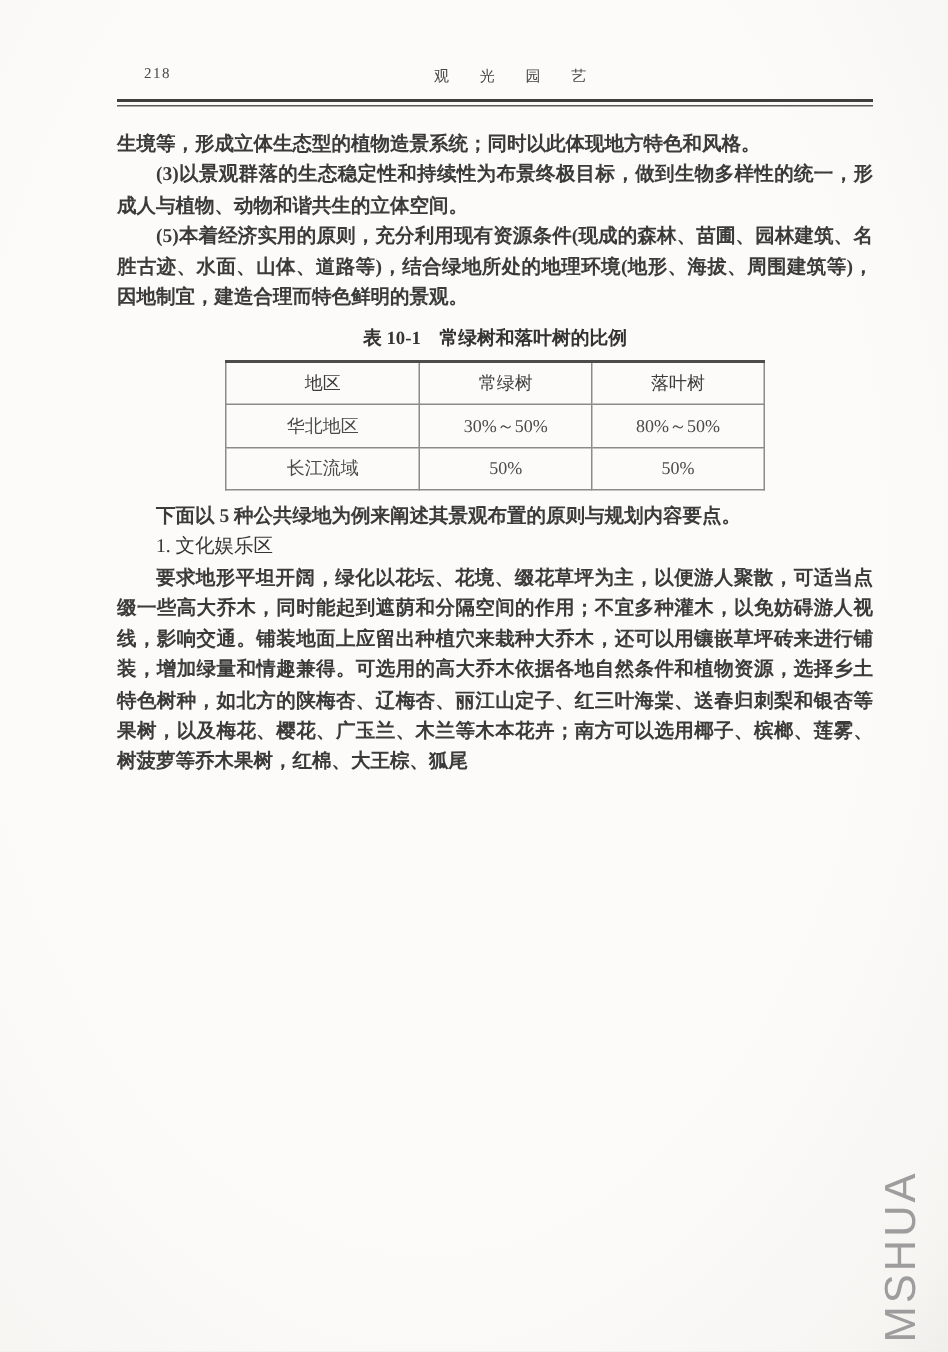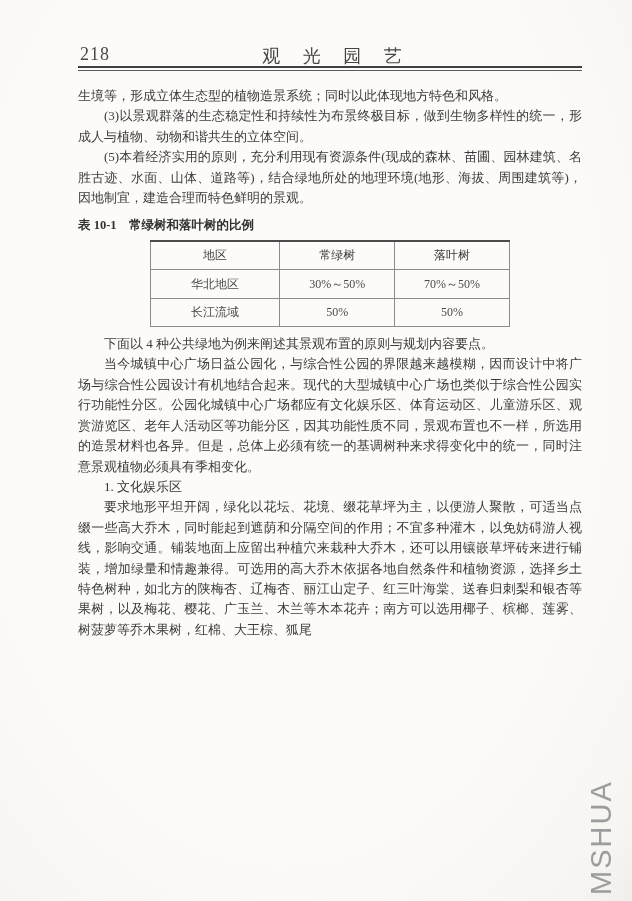--- a/index.html
+++ b/index.html
@@ -16,22 +16,23 @@
       radial-gradient(ellipse at 45% 40%, #fcfbf9 60%, #f6f5f2 92%, #efeeea 100%);
     color:#3a3a3a;
   }
   .content{
     padding:44px 50px 0 78px;
   }
   
   .running-head{
     position:relative;
     height:18px;
-    font-size:18px;
+    font-size:10px;
     color:#4a4a4a;
+    margin-left:16px;
   }
   .page-number{
     position:absolute;left:2px;top:0;
     letter-spacing:1px;
   }
   .running-title{
     position:absolute;left:4px;right:0;top:0;
     text-align:center;
     letter-spacing:9px;
     text-indent:9px;
@@ -44,34 +45,34 @@
     border-bottom:1px solid #5a5a5a;
   }
   
   .bodytext{
     margin-top:15px;
     font-size:13px;
     line-height:20.4px;
     text-align:justify;
     color:#3b3b3b;
   }
-  p.para{margin:0;text-indent:2em;}
+  p.para{margin:0;text-indent:2em;font-weight:bold;}
   p.para.no-indent{text-indent:0;}
   h2.section{
     margin:13px 0 9px 0;
     font-size:13.5px;
     font-weight:bold;
     color:#2e2e2e;
     letter-spacing:.5px;
   }
   p.subhead{margin:0;text-indent:2em;font-weight:500;color:#343434;}
   
   .tbl-caption{
     margin:7px 0 4px 0;
-    text-align:left;
+    text-align:center;
     font-weight:bold;
     font-size:12.5px;
     color:#333;
   }
   table.data{
     width:360px;
     margin:0 auto 7px auto;
     border-collapse:collapse;
     font-size:12px;
     color:#4a4a4a;
@@ -125,33 +126,32 @@
           <tr>
             <th>地区</th>
             <th>常绿树</th>
             <th>落叶树</th>
           </tr>
         </thead>
         <tbody>
           <tr>
             <td>华北地区</td>
             <td>30%～50%</td>
-            <td>70%～50%</td>
+            <td>80%～50%</td>
           </tr>
           <tr>
             <td>长江流域</td>
             <td>50%</td>
             <td>50%</td>
           </tr>
         </tbody>
       </table>
 
-      <p class="para">下面以 4 种公共绿地为例来阐述其景观布置的原则与规划内容要点。</p>
+      <p class="para">下面以 5 种公共绿地为例来阐述其景观布置的原则与规划内容要点。</p>
 
 
-      <p class="para">当今城镇中心广场日益公园化，与综合性公园的界限越来越模糊，因而设计中将广场与综合性公园设计有机地结合起来。现代的大型城镇中心广场也类似于综合性公园实行功能性分区。公园化城镇中心广场都应有文化娱乐区、体育运动区、儿童游乐区、观赏游览区、老年人活动区等功能分区，因其功能性质不同，景观布置也不一样，所选用的造景材料也各异。但是，总体上必须有统一的基调树种来求得变化中的统一，同时注意景观植物必须具有季相变化。</p>
       <p class="subhead">1. 文化娱乐区</p>
       <p class="para">要求地形平坦开阔，绿化以花坛、花境、缀花草坪为主，以便游人聚散，可适当点缀一些高大乔木，同时能起到遮荫和分隔空间的作用；不宜多种灌木，以免妨碍游人视线，影响交通。铺装地面上应留出种植穴来栽种大乔木，还可以用镶嵌草坪砖来进行铺装，增加绿量和情趣兼得。可选用的高大乔木依据各地自然条件和植物资源，选择乡土特色树种，如北方的陕梅杏、辽梅杏、丽江山定子、红三叶海棠、送春归刺梨和银杏等果树，以及梅花、樱花、广玉兰、木兰等木本花卉；南方可以选用椰子、槟榔、莲雾、树菠萝等乔木果树，红棉、大王棕、狐尾</p>
     </div>
   </div>
 
   <div class="watermark">MSHUA</div>
 </div>
 
 </body></html>

